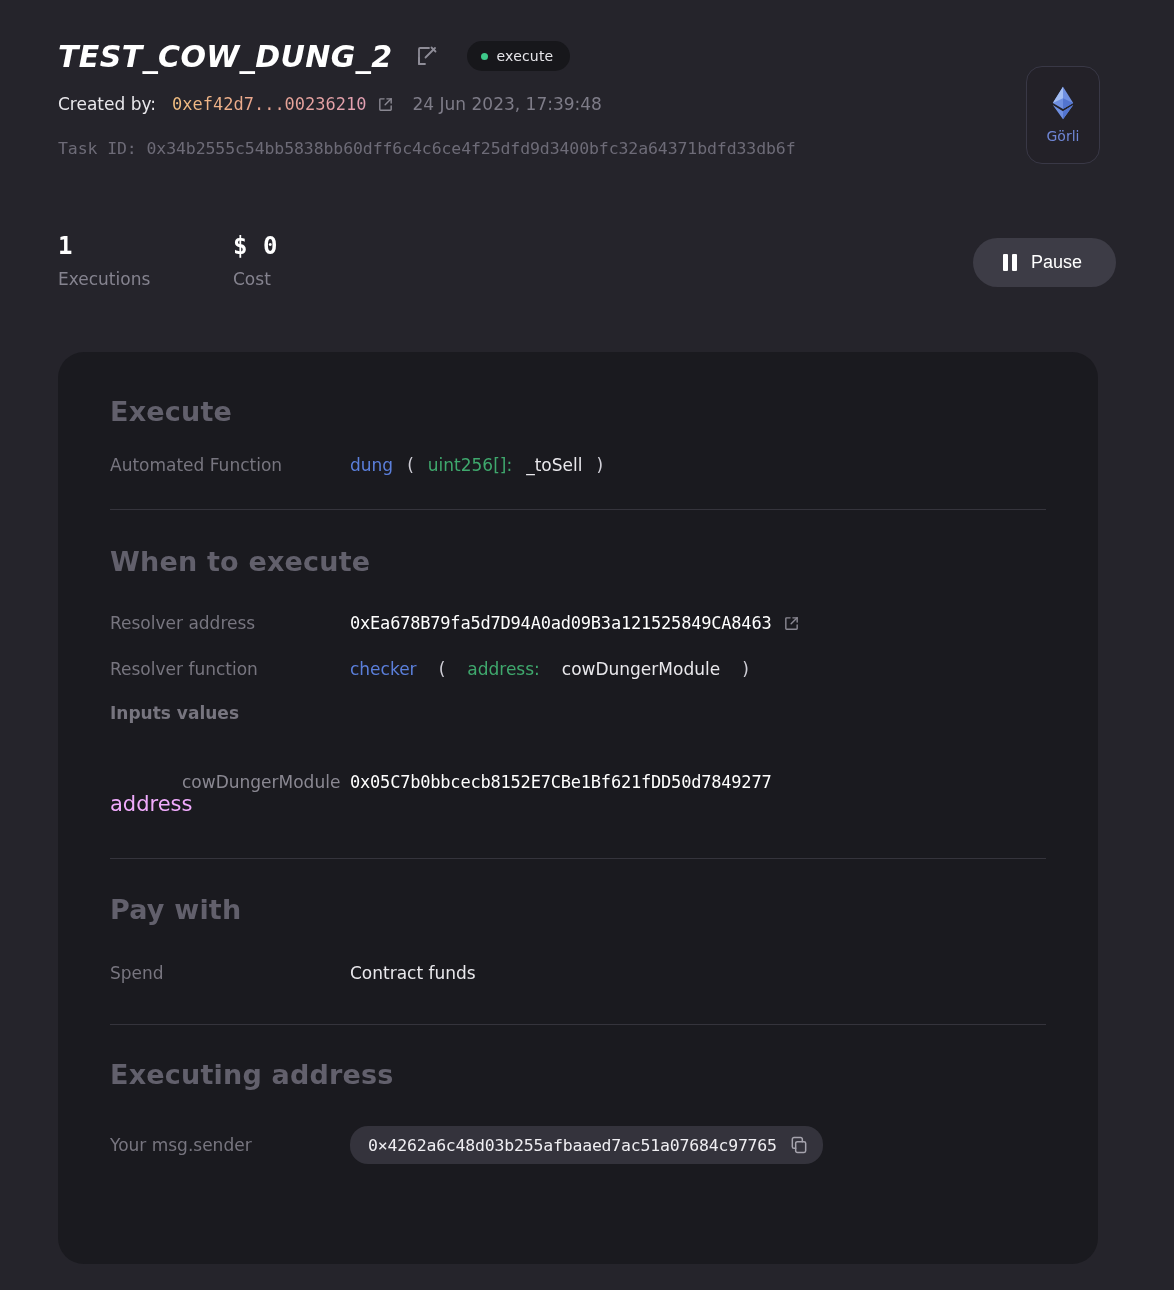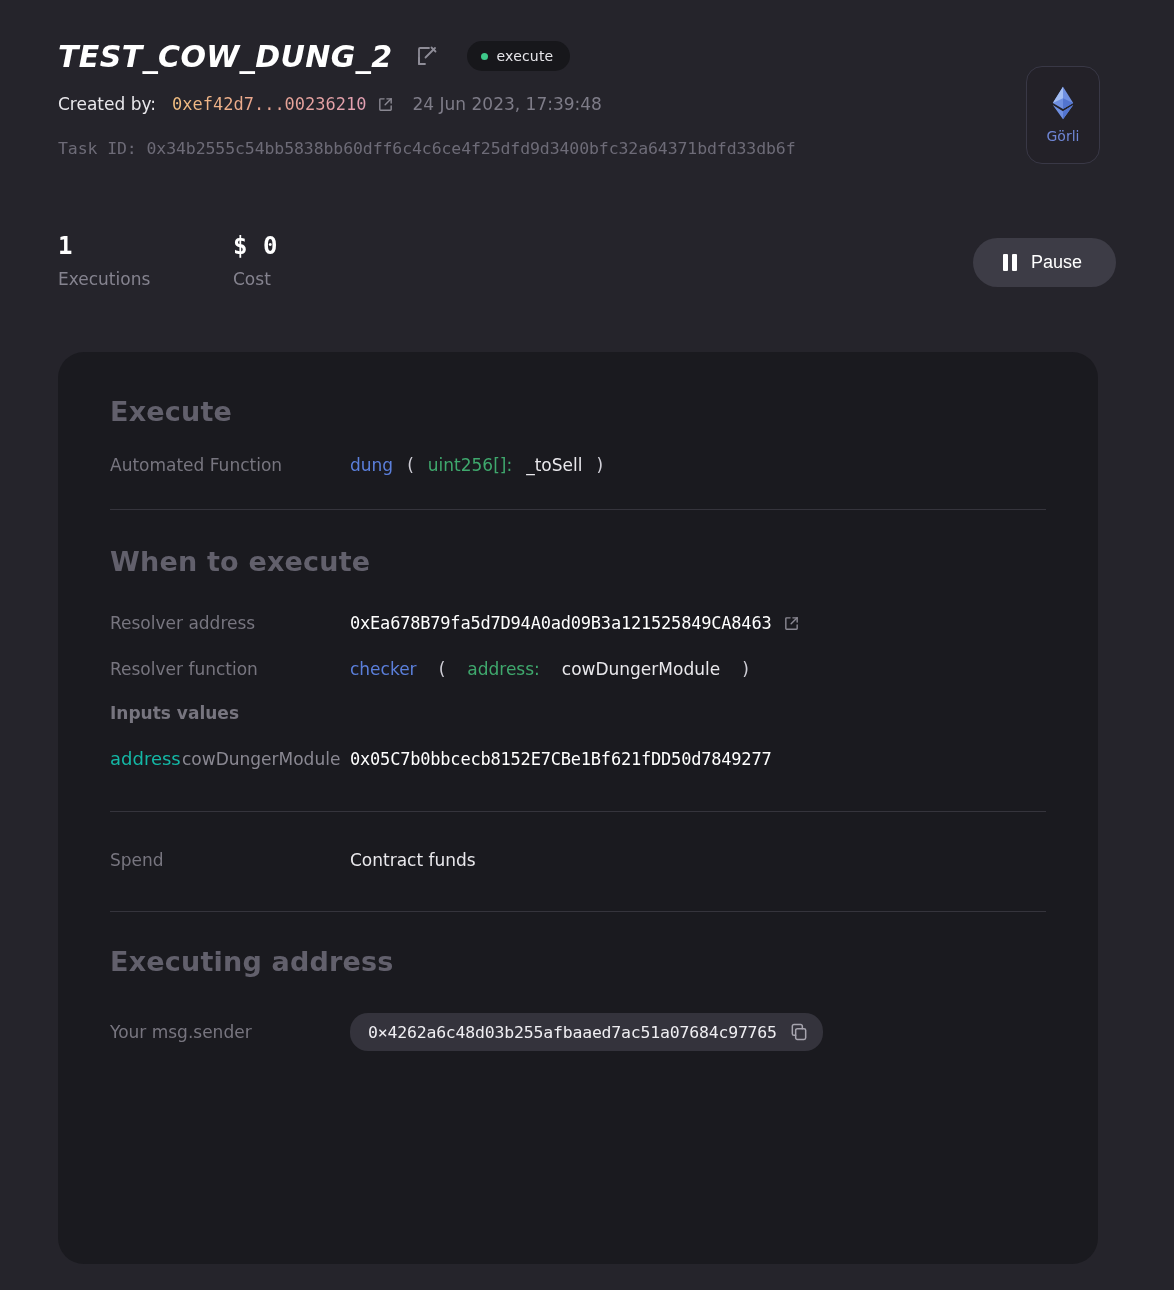--- a/index.html
+++ b/index.html
@@ -140,21 +140,21 @@
   .addr-white { color: #ffffff; }
 
   .fn-name { color: #5b7fdb; }
   .fn-paren { color: #cfced6; }
   .fn-type { color: #3fa86d; }
   .fn-arg { color: #e9e8ec; }
 
   .divider { height: 1px; background: #35343c; margin: 0; }
 
   .inputs-title { font-size: 17px; color: #77757f; }
-  .input-type { font-size: 18px; color: #14b8a6; width: 72px; flex: none; }
+  .input-type { font-size: 21px; color: #f0abfc; width: 72px; flex: none; margin-top: 44px; }
   .input-name {
     font-size: 17px; color: #8a8892;
     width: 160px; flex: none;
     white-space: nowrap; overflow: hidden;
   }
 
   .copy-pill {
     display: inline-flex; align-items: center; gap: 12px;
     background: #34333c; border-radius: 18px;
     padding: 9px 14px 9px 18px; cursor: pointer;
@@ -284,20 +284,21 @@
     <div class="inputs-title" style="margin-top:24px;font-weight:bold;">Inputs values</div>
 
     <div class="row" style="margin-top:25px;">
       <span class="input-type">address</span>
       <span class="input-name">cowDungerModule</span>
       <span class="addr-mono addr-white" style="margin-left:8px;">0x05C7b0bbcecb8152E7CBe1Bf621fDD50d7849277</span>
     </div>
 
     <div class="divider" style="margin-top:42px;"></div>
 
+    <div class="section-heading" style="margin-top:35px;">Pay with</div>
 
     <div class="row" style="margin-top:38px;">
       <span class="row-label">Spend</span>
       <span class="row-value">Contract funds</span>
     </div>
 
     <div class="divider" style="margin-top:41px;"></div>
 
     <div class="section-heading" style="margin-top:34px;">Executing address</div>
 

